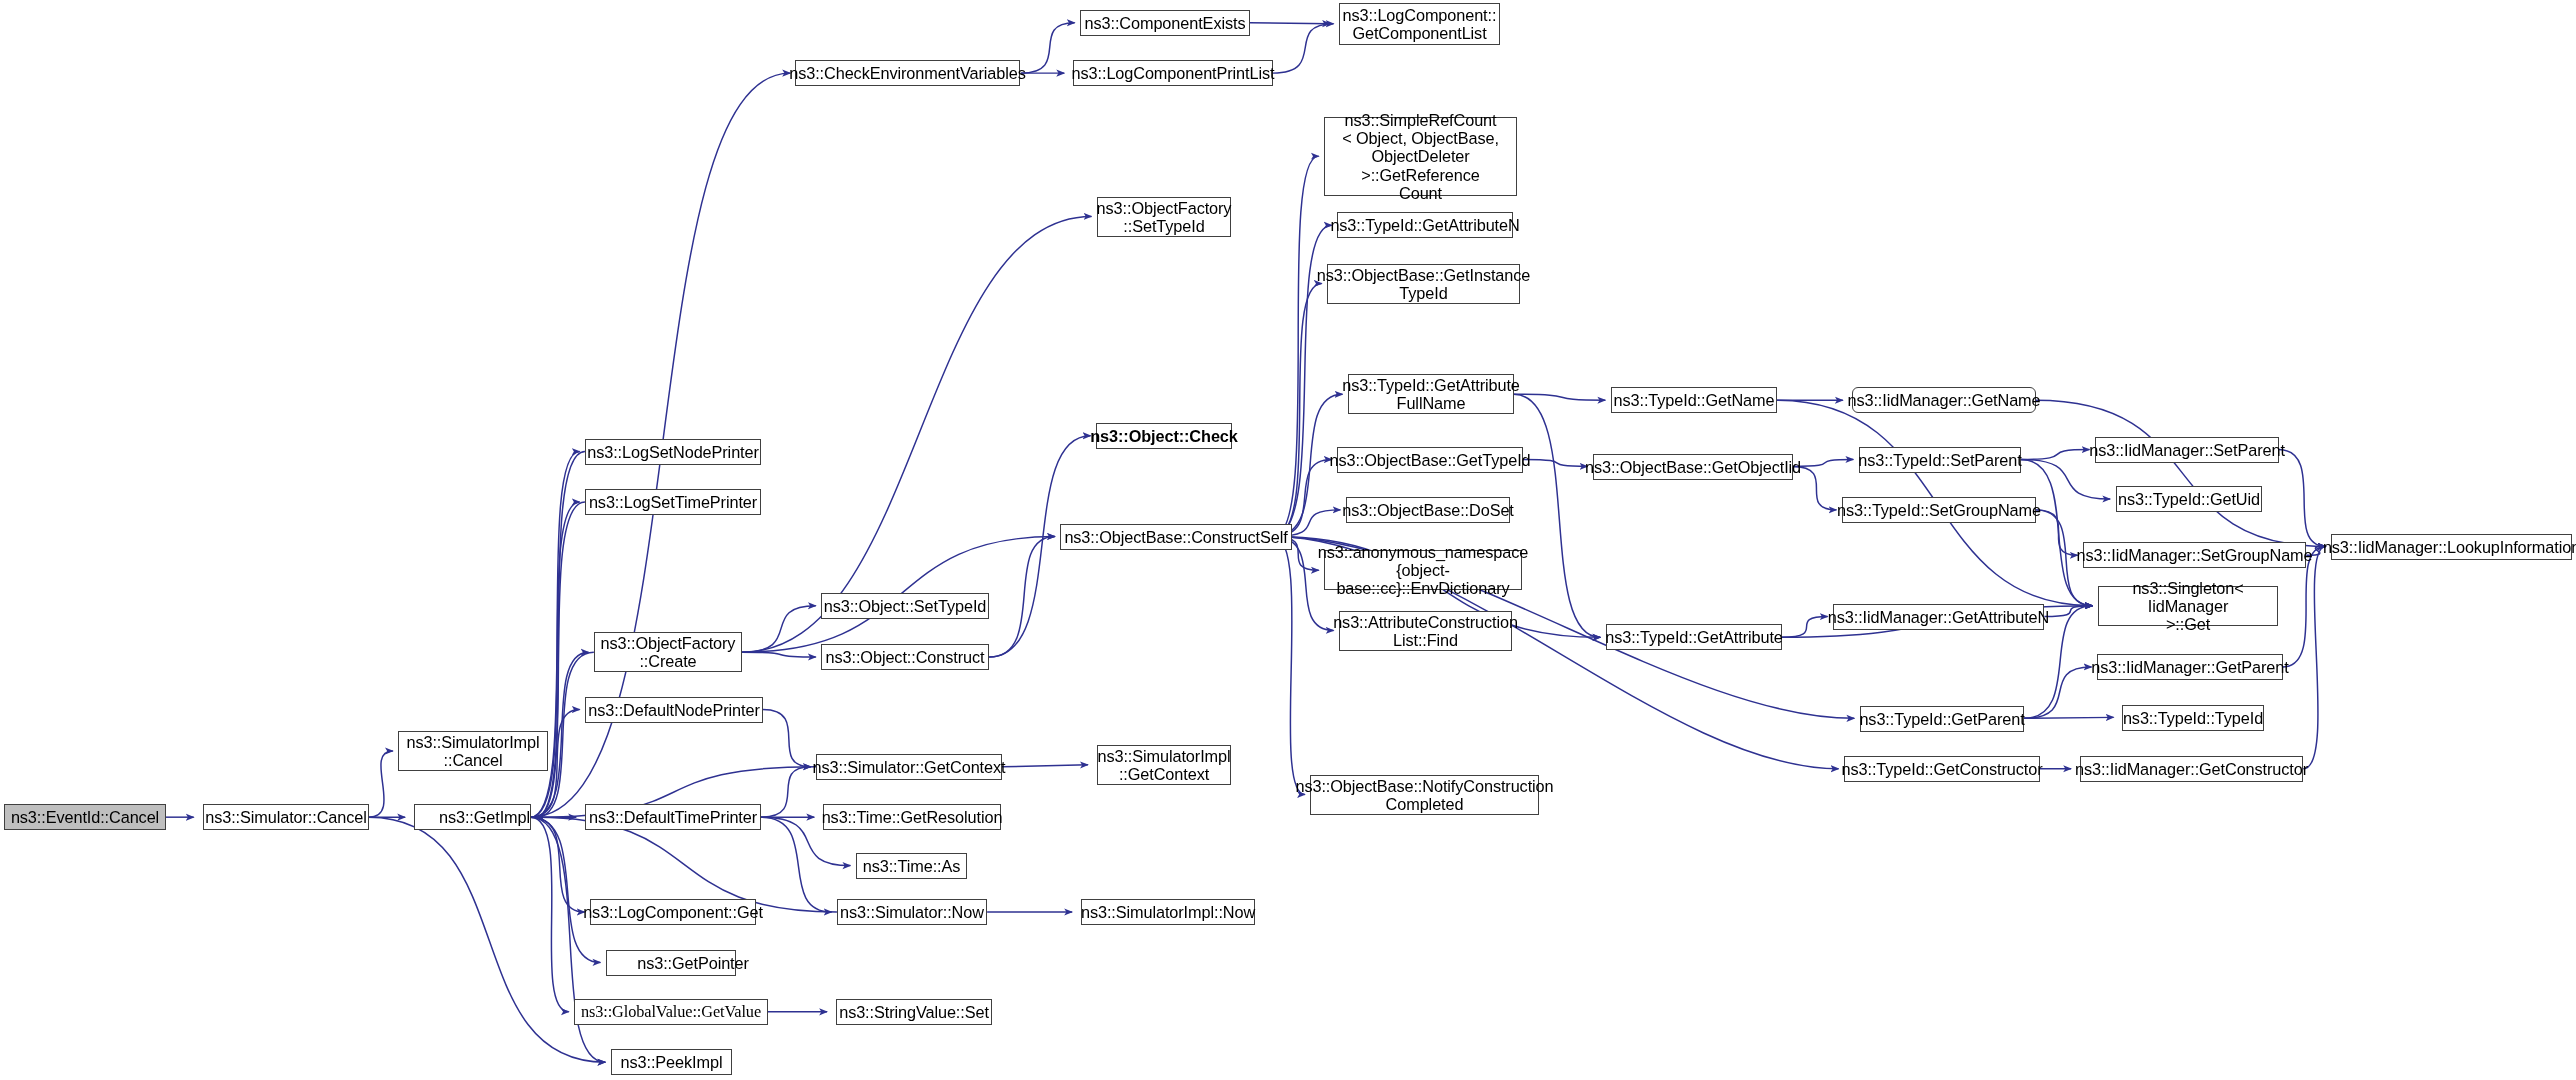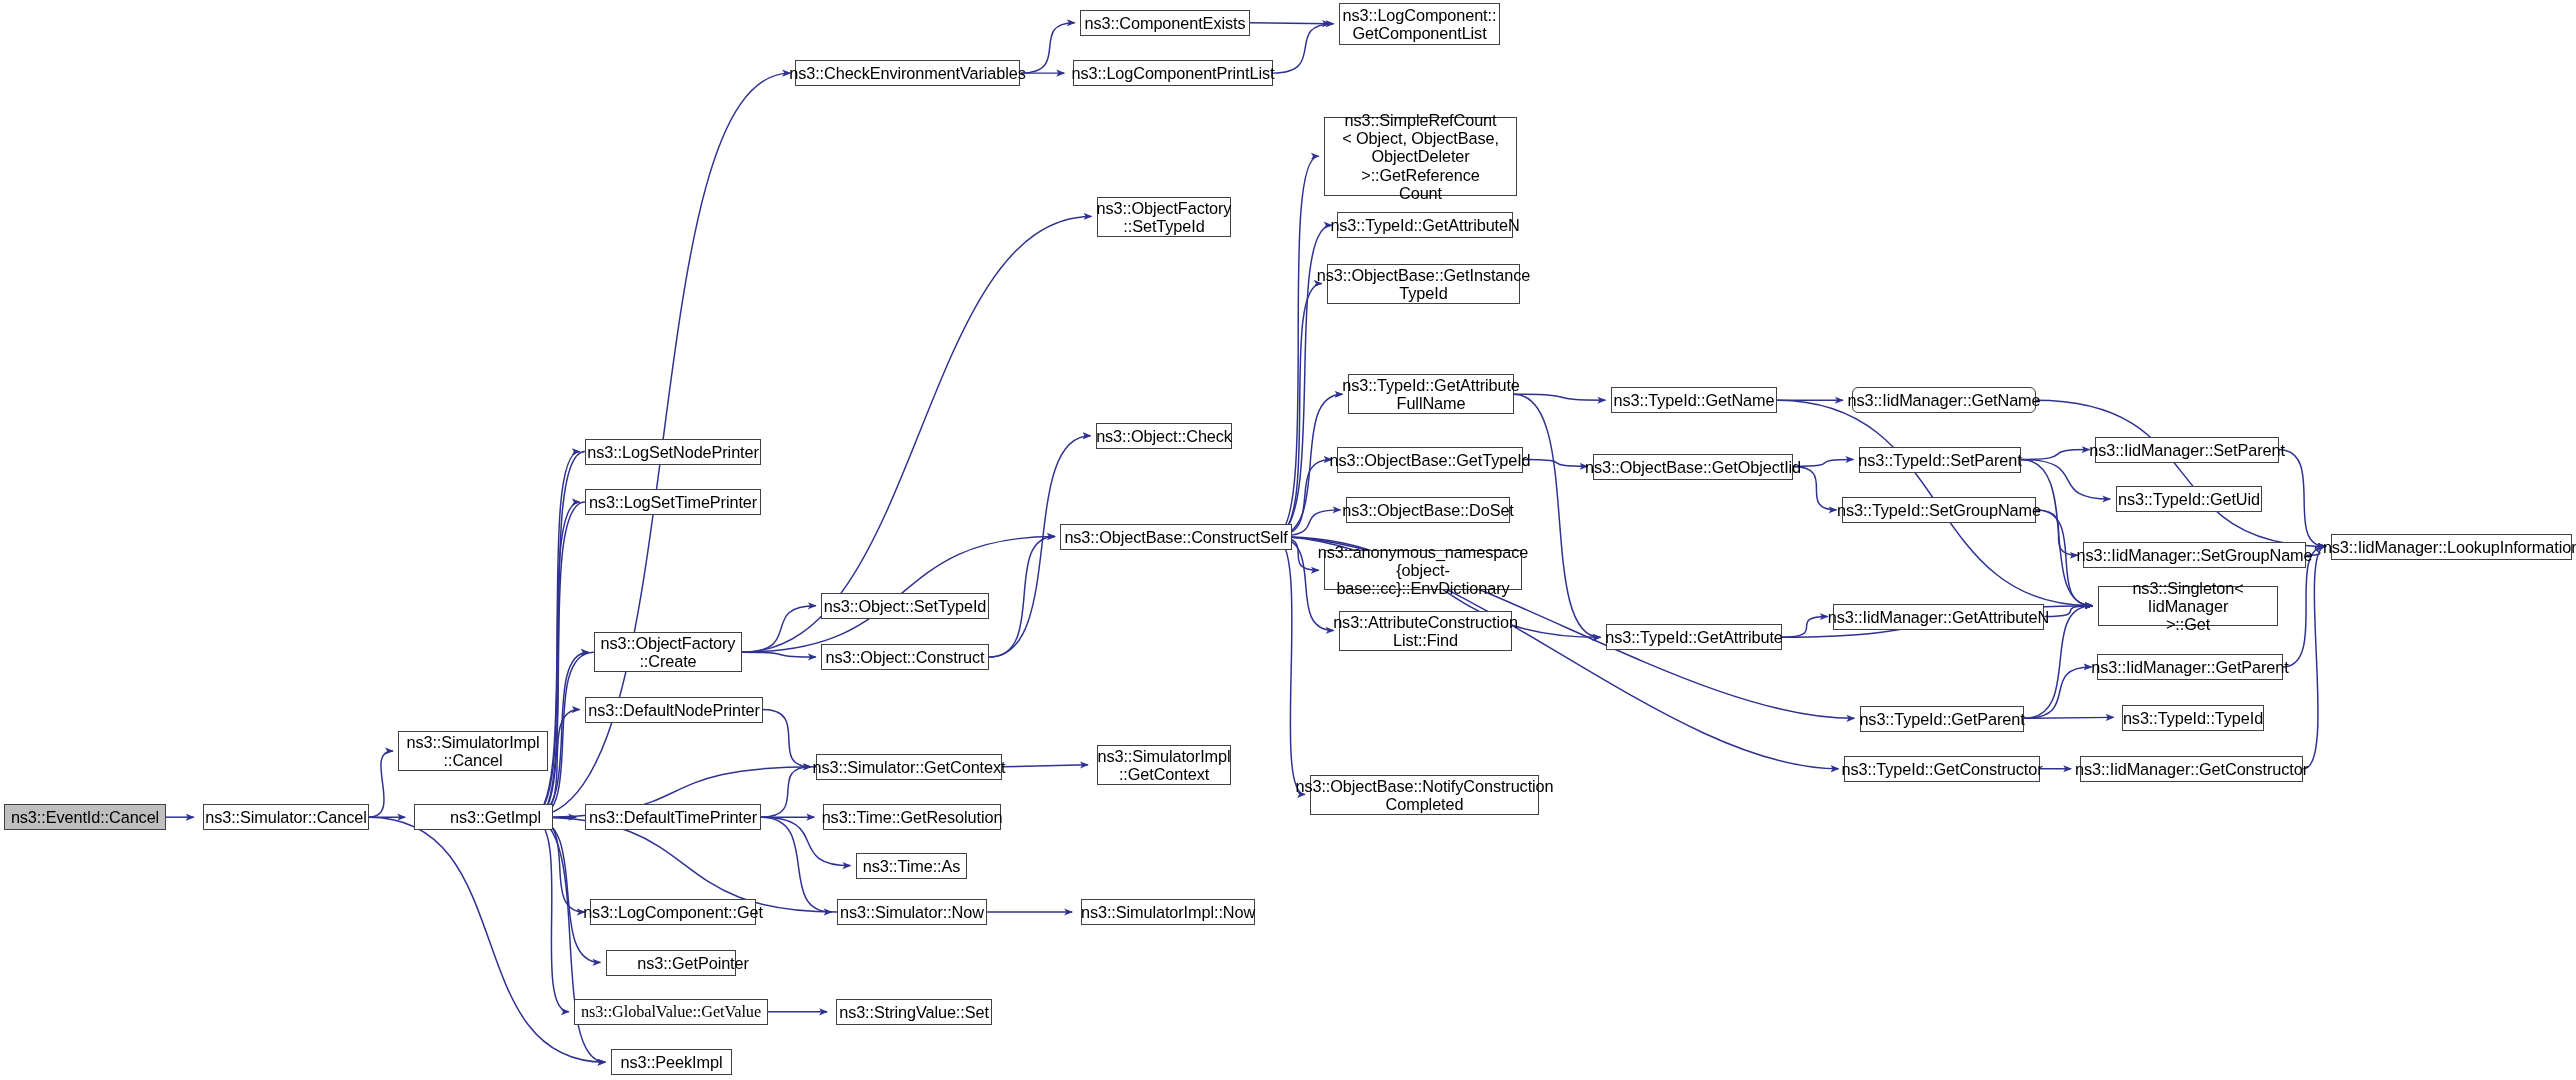--- a/index.html
+++ b/index.html
@@ -97,21 +97,21 @@
         <path d="M601,660 C545.8,660 592.2,827 542.4,827" fill="none" stroke="#2e3191" stroke-width="1.5" marker-end="url(#ah)"></path>
         <path d="M592,457 C541.75,457 587.25,827 542.4,827" fill="none" stroke="#2e3191" stroke-width="1.5" marker-end="url(#ah)"></path>
         <path d="M592,508 C541.75,508 587.25,827 542.4,827" fill="none" stroke="#2e3191" stroke-width="1.5" marker-end="url(#ah)"></path>
       </g>
   </svg>
   <div id="node-layer">
       <div class="node root" style="left: 4px; top: 804px; width: 162px; height: 26px;">ns3::EventId::Cancel</div>
       <div class="node" style="left: 203px; top: 804px; width: 166px; height: 26px;">ns3::Simulator::Cancel</div>
       <div class="node" style="left: 398px; top: 731px; width: 150px; height: 40px;">ns3::SimulatorImpl
 ::Cancel</div>
-      <div class="node" style="left: 414px; top: 804px; width: 139px; height: 26px; padding-left: 28px;">ns3::GetImpl</div>
+      <div class="node" style="left: 414px; top: 804px; width: 117px; height: 26px; padding-left: 28px;">ns3::GetImpl</div>
       <div class="node" style="left: 585px; top: 439px; width: 176px; height: 26px;">ns3::LogSetNodePrinter</div>
       <div class="node" style="left: 585px; top: 489px; width: 176px; height: 26px;">ns3::LogSetTimePrinter</div>
       <div class="node" style="left: 594px; top: 632px; width: 148px; height: 40px;">ns3::ObjectFactory
 ::Create</div>
       <div class="node" style="left: 585px; top: 697px; width: 178px; height: 26px;">ns3::DefaultNodePrinter</div>
       <div class="node" style="left: 585px; top: 804px; width: 176px; height: 26px;">ns3::DefaultTimePrinter</div>
       <div class="node" style="left: 590px; top: 899px; width: 166px; height: 26px;">ns3::LogComponent::Get</div>
       <div class="node" style="left: 606px; top: 950px; width: 130px; height: 26px; padding-left: 48px;">ns3::GetPointer</div>
       <div class="node" style="left: 574px; top: 999px; width: 194px; height: 26px; font-family: Liberation Serif, serif;">ns3::GlobalValue::GetValue</div>
       <div class="node" style="left: 611px; top: 1049px; width: 121px; height: 26px;">ns3::PeekImpl</div>
@@ -122,21 +122,21 @@
 GetComponentList</div>
       <div class="node" style="left: 1097px; top: 197px; width: 134px; height: 40px;">ns3::ObjectFactory
 ::SetTypeId</div>
       <div class="node" style="left: 1324px; top: 117px; width: 193px; height: 79px;">ns3::SimpleRefCount
 &lt; Object, ObjectBase,
 ObjectDeleter &gt;::GetReference
 Count</div>
       <div class="node" style="left: 1337px; top: 212px; width: 176px; height: 26px;">ns3::TypeId::GetAttributeN</div>
       <div class="node" style="left: 1327px; top: 264px; width: 193px; height: 40px;">ns3::ObjectBase::GetInstance
 TypeId</div>
-      <div class="node" style="left: 1096px; top: 423px; width: 136px; height: 26px;">ns3::Object::Check</div>
+      <div class="node" style="left: 1096px; top: 423px; width: 136px; height: 26px; font-weight: bold;">ns3::Object::Check</div>
       <div class="node" style="left: 821px; top: 593px; width: 168px; height: 26px;">ns3::Object::SetTypeId</div>
       <div class="node" style="left: 821px; top: 644px; width: 168px; height: 26px;">ns3::Object::Construct</div>
       <div class="node" style="left: 1060px; top: 524px; width: 232px; height: 26px;">ns3::ObjectBase::ConstructSelf</div>
       <div class="node" style="left: 1348px; top: 374px; width: 166px; height: 40px;">ns3::TypeId::GetAttribute
 FullName</div>
       <div class="node" style="left: 1337px; top: 447px; width: 186px; height: 26px;">ns3::ObjectBase::GetTypeId</div>
       <div class="node" style="left: 1346px; top: 497px; width: 164px; height: 26px;">ns3::ObjectBase::DoSet</div>
       <div class="node" style="left: 1324px; top: 550px; width: 198px; height: 40px;">ns3::anonymous_namespace
 {object-base::cc}::EnvDictionary</div>
       <div class="node" style="left: 1339px; top: 611px; width: 173px; height: 40px;">ns3::AttributeConstruction

